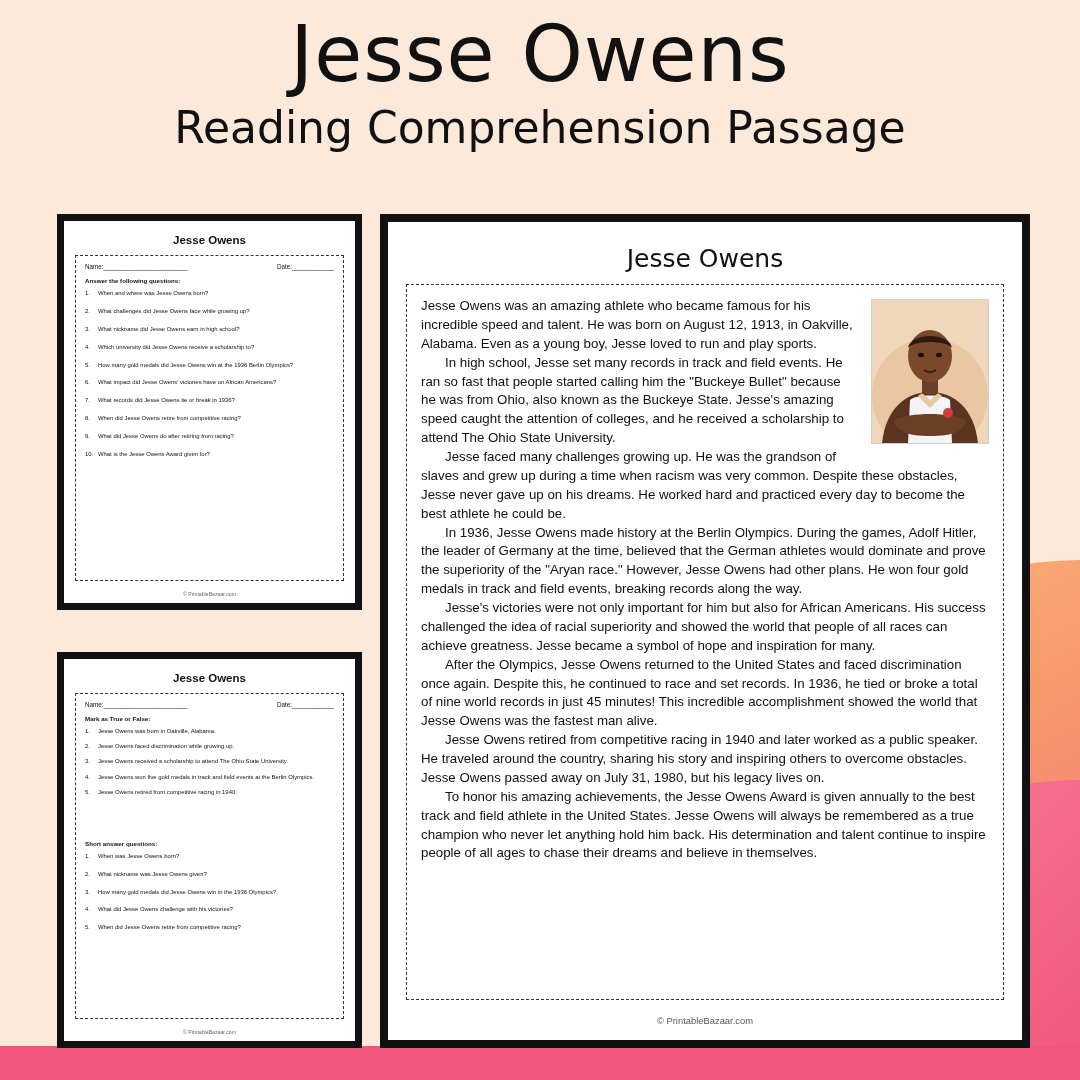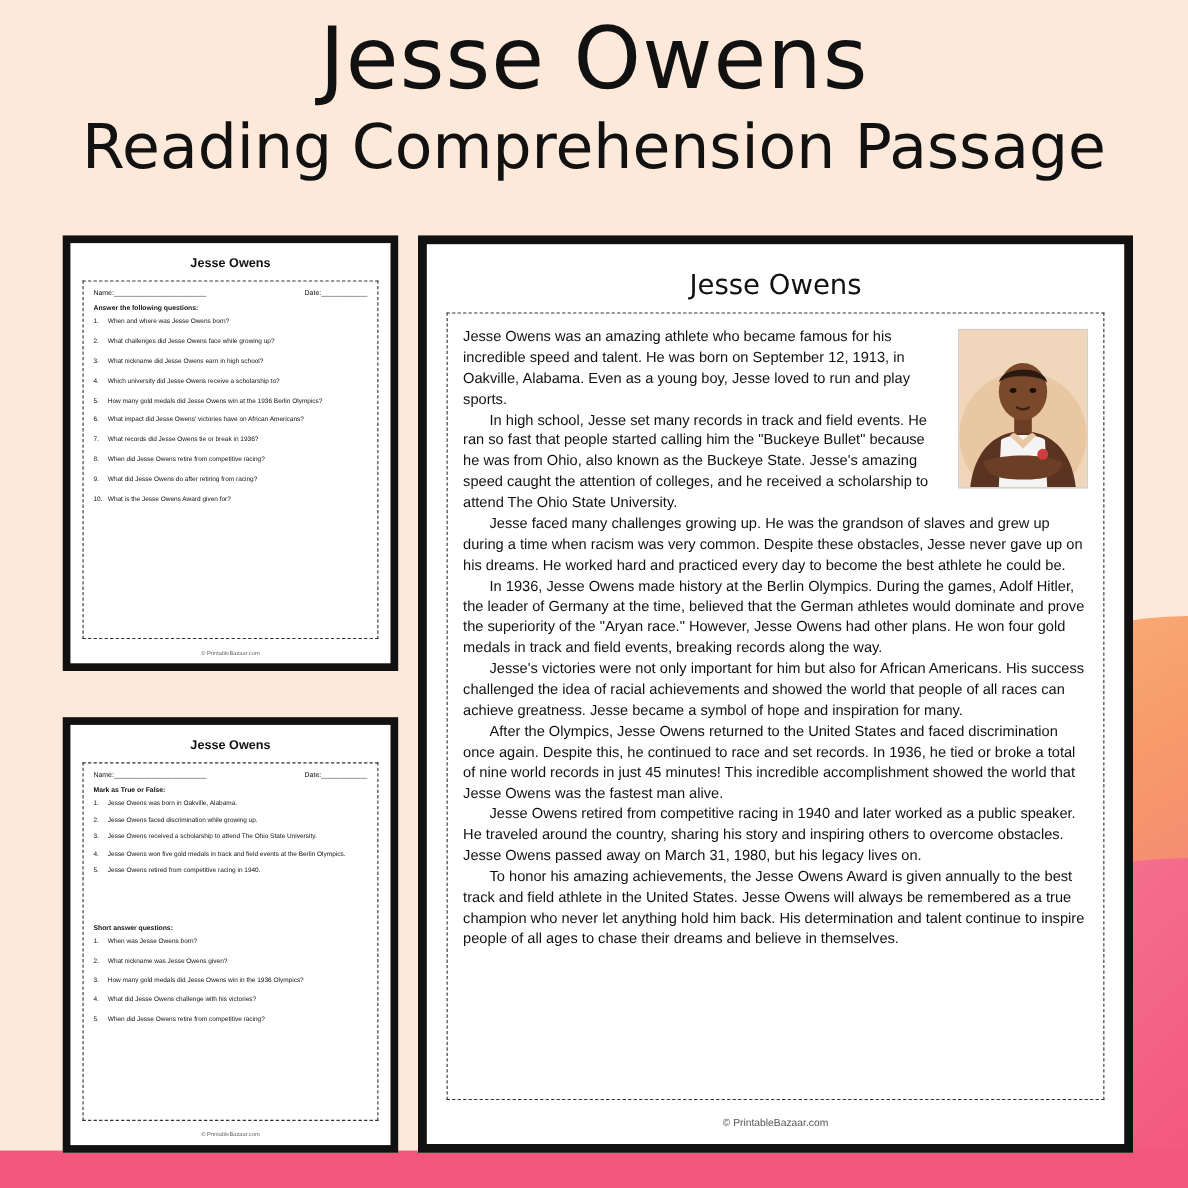--- a/index.html
+++ b/index.html
@@ -29,21 +29,21 @@
   .wrap { position:relative; width:100%; height:100%; }
 
   
   #header { position:absolute; top:14px; left:0; width:100%; text-align:center; }
   #main-title {
     font-size:78px; font-weight:400; letter-spacing:1px;
     color:#111; line-height:1.05; margin:0;
     font-family:"DejaVu Sans", sans-serif;
   }
   #subtitle {
-    font-size:56px; font-weight:400; color:#111; margin:6px 0 0 0;
+    font-size:44px; font-weight:400; color:#111; margin:6px 0 0 0;
     font-family:"DejaVu Sans", sans-serif;
   }
 
   
   .mini-page {
     position:absolute;
     background:#fff;
     border:7px solid #111;
   }
   #mini-page-1 { left:57px; top:214px; width:305px; height:396px; }
@@ -248,27 +248,27 @@
 
             <ellipse cx="58" cy="56" rx="22" ry="26" fill="#7a492b"></ellipse>
             <path d="M36 48 C38 32 78 32 80 48 C74 40 42 40 36 48 Z" fill="#2a1a11"></path>
             <ellipse cx="49" cy="55" rx="3" ry="2.2" fill="#1a1008"></ellipse>
             <ellipse cx="67" cy="55" rx="3" ry="2.2" fill="#1a1008"></ellipse>
             <path d="M52 70 C56 73 60 73 64 70" stroke="#3a2013" stroke-width="2" fill="none"></path>
             <circle cx="76" cy="113" r="5" fill="#d23c3c"></circle>
           </svg>
         </div>
         <div id="passage-body">
-          <p class="first">Jesse Owens was an amazing athlete who became famous for his incredible speed and talent. He was born on September 12, 1913, in Oakville, Alabama. Even as a young boy, Jesse loved to run and play sports.</p>
+          <p class="first">Jesse Owens was an amazing athlete who became famous for his incredible speed and talent. He was born on August 12, 1913, in Oakville, Alabama. Even as a young boy, Jesse loved to run and play sports.</p>
           <p>In high school, Jesse set many records in track and field events. He ran so fast that people started calling him the "Buckeye Bullet" because he was from Ohio, also known as the Buckeye State. Jesse's amazing speed caught the attention of colleges, and he received a scholarship to attend The Ohio State University.</p>
           <p>Jesse faced many challenges growing up. He was the grandson of slaves and grew up during a time when racism was very common. Despite these obstacles, Jesse never gave up on his dreams. He worked hard and practiced every day to become the best athlete he could be.</p>
           <p>In 1936, Jesse Owens made history at the Berlin Olympics. During the games, Adolf Hitler, the leader of Germany at the time, believed that the German athletes would dominate and prove the superiority of the "Aryan race." However, Jesse Owens had other plans. He won four gold medals in track and field events, breaking records along the way.</p>
-          <p>Jesse's victories were not only important for him but also for African Americans. His success challenged the idea of racial achievements and showed the world that people of all races can achieve greatness. Jesse became a symbol of hope and inspiration for many.</p>
+          <p>Jesse's victories were not only important for him but also for African Americans. His success challenged the idea of racial superiority and showed the world that people of all races can achieve greatness. Jesse became a symbol of hope and inspiration for many.</p>
           <p>After the Olympics, Jesse Owens returned to the United States and faced discrimination once again. Despite this, he continued to race and set records. In 1936, he tied or broke a total of nine world records in just 45 minutes! This incredible accomplishment showed the world that Jesse Owens was the fastest man alive.</p>
-          <p>Jesse Owens retired from competitive racing in 1940 and later worked as a public speaker. He traveled around the country, sharing his story and inspiring others to overcome obstacles. Jesse Owens passed away on March 31, 1980, but his legacy lives on.</p>
+          <p>Jesse Owens retired from competitive racing in 1940 and later worked as a public speaker. He traveled around the country, sharing his story and inspiring others to overcome obstacles. Jesse Owens passed away on July 31, 1980, but his legacy lives on.</p>
           <p>To honor his amazing achievements, the Jesse Owens Award is given annually to the best track and field athlete in the United States. Jesse Owens will always be remembered as a true champion who never let anything hold him back. His determination and talent continue to inspire people of all ages to chase their dreams and believe in themselves.</p>
         </div>
       </div>
       <div id="page-credit">© PrintableBazaar.com</div>
     </div>
   </div>
 
 </div>
 
 </body></html>

